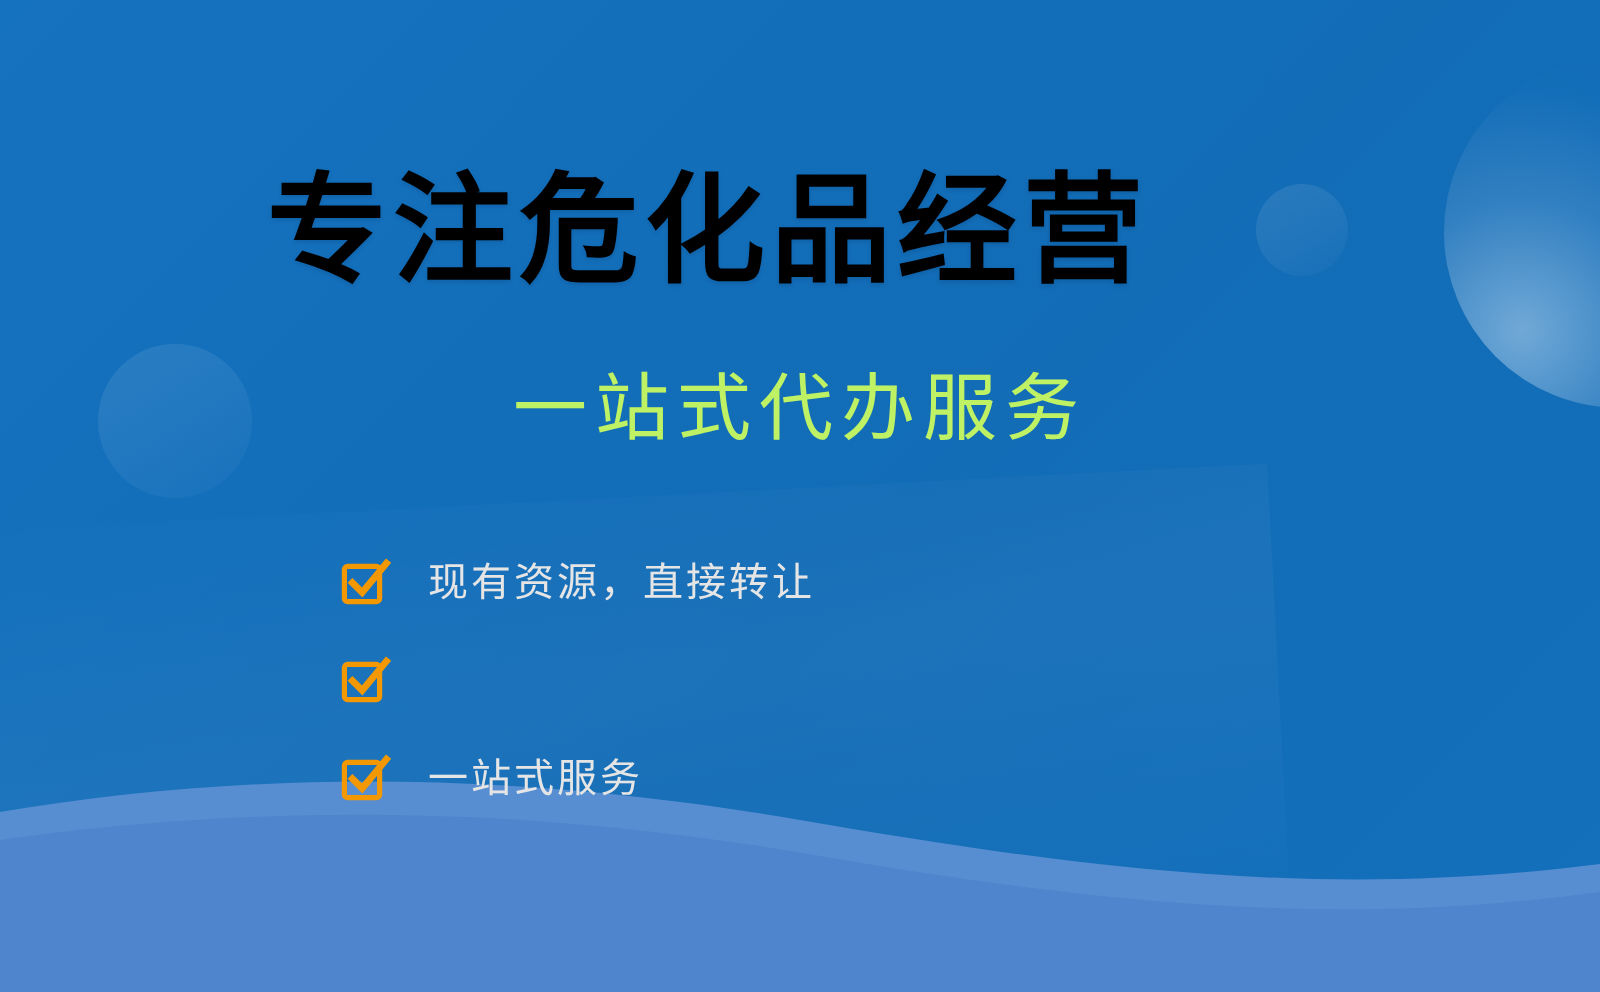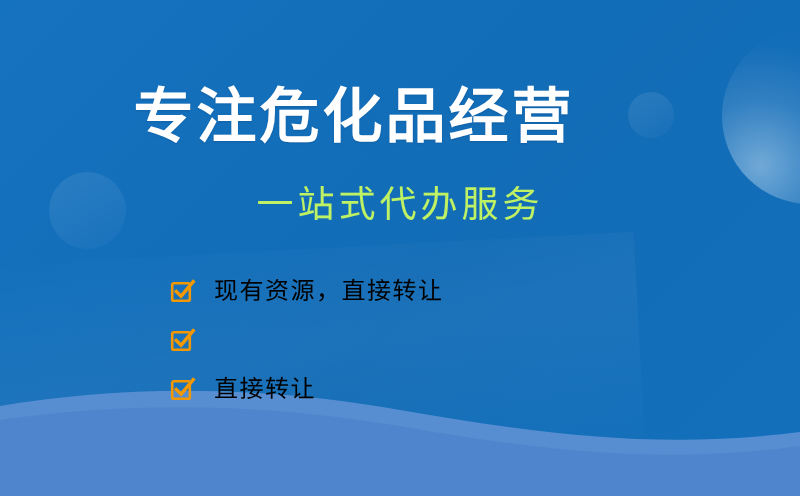--- a/index.html
+++ b/index.html
@@ -106,21 +106,21 @@
     position: absolute;
     inset: 0;
   }
 
   .headline {
     position: absolute;
     left: 0;
     top: 86px;
     width: 708px;
     text-align: center;
-    color: #ffffff;
+    color: #000000;
     font-family: "DejaVu Sans", "Liberation Sans", sans-serif;
     font-size: 60px;
     font-weight: bold;
     letter-spacing: 3px;
     line-height: 1;
     text-shadow: 0 1px 2px rgba(0, 40, 80, 0.18);
     white-space: nowrap;
   }
 
   .subhead {
@@ -158,23 +158,23 @@
   .check-icon {
     flex: 0 0 auto;
     width: 26px;
     height: 26px;
     margin-right: 18px;
     position: relative;
     display: block;
   }
 
   .feature-label {
-    color: #000000;
+    color: #e5e5e5;
     font-family: "DejaVu Sans", "Liberation Sans", sans-serif;
-    font-size: 24px;
+    font-size: 20px;
     font-weight: normal;
     letter-spacing: 1.5px;
     line-height: 1;
     white-space: nowrap;
   }
 </style>
 </head>
 <body>
 
 <div class="banner">
@@ -220,18 +220,18 @@
         </span>
       </li>
 
       <li class="feature-item">
         <span class="check-icon">
           <svg viewBox="0 0 26 26" width="26" height="26">
             <rect x="2.2" y="5.2" width="17.6" height="17.6" rx="1.6" fill="none" stroke="#F39800" stroke-width="2.6"></rect>
             <path d="M6.2,13.4 L11.1,18.2 L23.2,3.6" fill="none" stroke="#F39800" stroke-width="3.4" stroke-linecap="square" stroke-linejoin="miter"></path>
           </svg>
         </span>
-        <span class="feature-label">直接转让</span>
+        <span class="feature-label">一站式服务</span>
       </li>
 
     </ul>
   </div>
 </div>
 
 </body></html>

